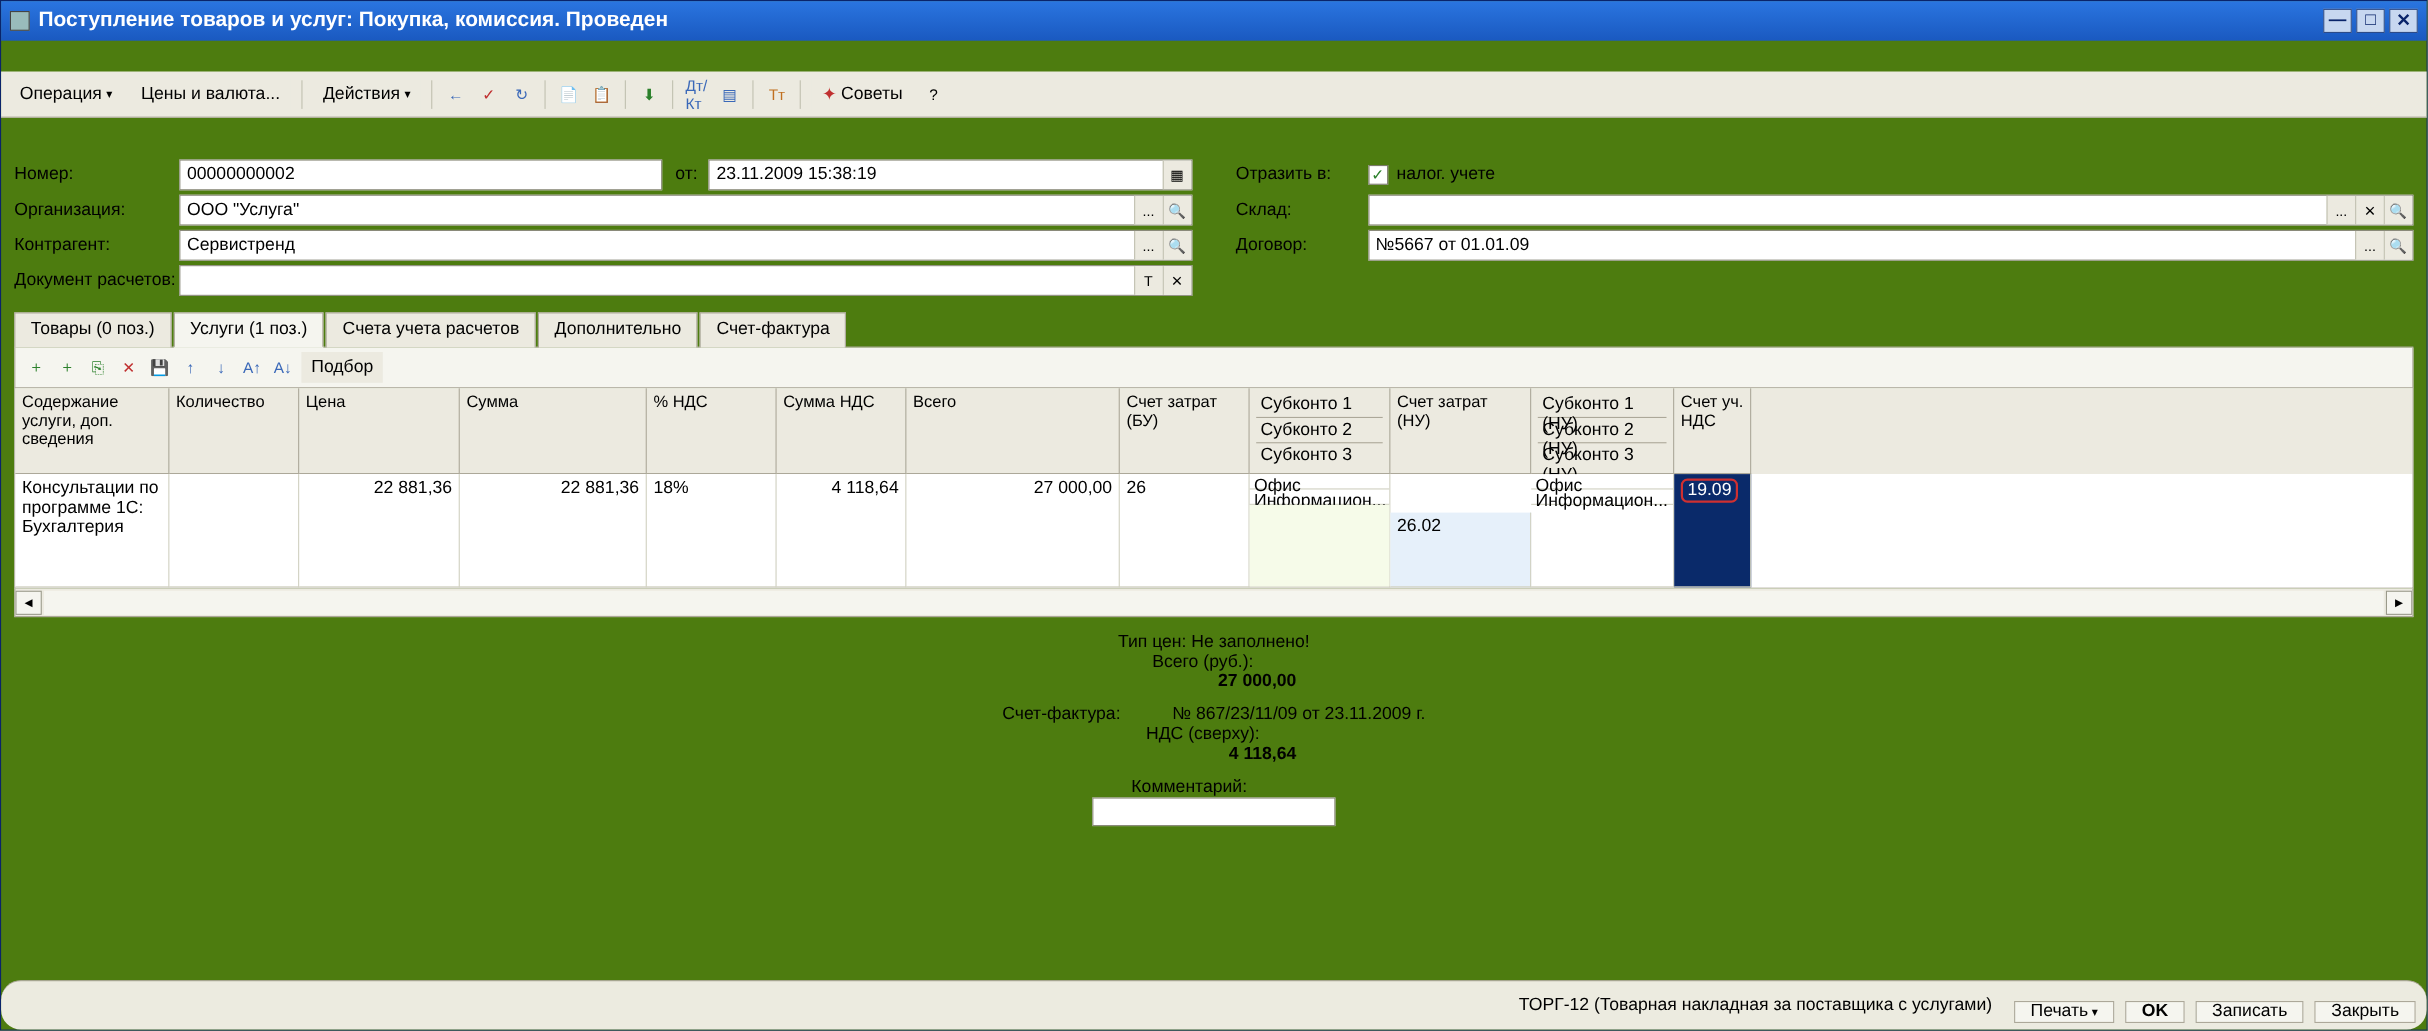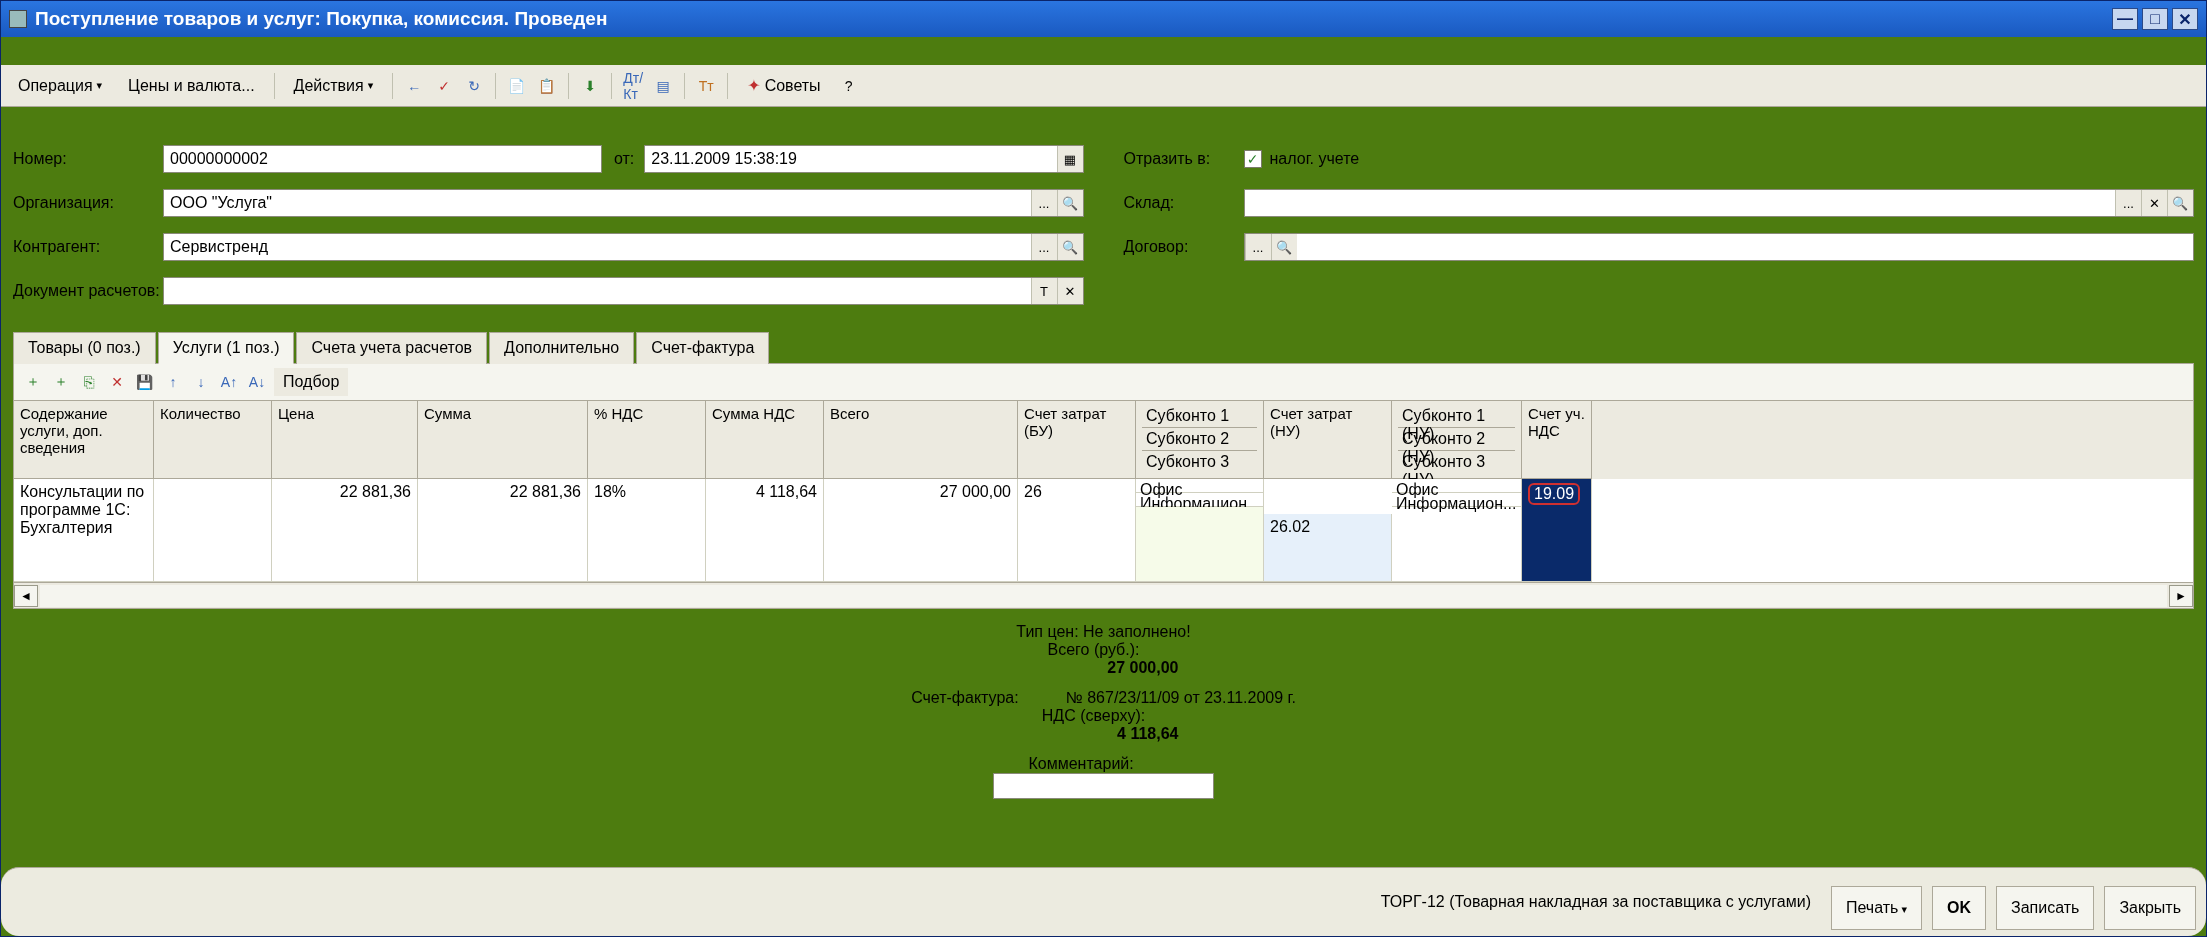--- a/index.html
+++ b/index.html
@@ -16,21 +16,21 @@
 .ticon { width: 22px; height: 22px; display: inline-flex; align-items: center; justify-content: center; font-size: 14px; border: 1px solid transparent; cursor: pointer; }
 .sep { width: 1px; height: 26px; background: #c0c0b0; margin: 0 2px; }
 .blue { color: #3a68b8; }
 .green { color: #2b802b; }
 .red { color: #c03030; }
 .orange { color: #c07020; }
 
 .body { flex: 1; padding: 10px 12px; display: flex; flex-direction: column; }
 .fields { display: flex; gap: 40px; margin-bottom: 10px; }
 .col { flex: 1; }
-.frow { display: flex; align-items: center; margin-bottom: 16px; min-height: 28px; }
+.frow { display: flex; align-items: center; margin-bottom: 4px; min-height: 28px; }
 .flabel { width: 150px; color: #000; }
 .finput { flex: 1; display: flex; align-items: center; border: 1px solid #8a8a7a; background: #fff; height: 28px; }
 .finput input { flex: 1; border: none; padding: 2px 6px; background: transparent; outline: none; height: 24px; }
 .iconbtn { width: 26px; height: 26px; display: inline-flex; align-items: center; justify-content: center; border-left: 1px solid #c0c0b0; cursor: pointer; font-size: 13px; background: #eceae0; }
 .number-input { width: 160px; }
 .date-input { width: 248px; margin-left: 6px; }
 .label-small { width: 36px; text-align: right; padding-right: 4px; }
 .checkbox-row { display: flex; align-items: center; gap: 8px; }
 .chk { width: 18px; height: 18px; border: 1px solid #7a7a6a; background: #fff; display: inline-flex; align-items: center; justify-content: center; font-size: 14px; color: #2b802b; }
 .muted input { color: #888; }
@@ -59,21 +59,21 @@
 .hscroll { display: flex; align-items: center; background: #eceae0; border: 1px solid #aca899; border-top: none; height: 26px; }
 .hscroll .arrow { width: 24px; height: 22px; border: 1px solid #9a9a8a; background: #f5f5ef; display: flex; align-items: center; justify-content: center; cursor: pointer; font-size: 12px; }
 .hscroll .track { flex: 1; height: 22px; background: #f5f5ef; margin: 0 2px; }
 .bottom { margin-top: 14px; display: flex; flex-direction: column; gap: 12px; }
 .brow { display: flex; align-items: center; flex-direction: column; }
 .brow .left { flex: 1; }
 .brow .rlabel { margin-right: 20px; }
 .brow .rval { font-weight: bold; min-width: 150px; text-align: right; }
 .footer { border-top: 1px solid #aca899; background: #ecebe0; padding: 6px 10px; display: flex; justify-content: flex-end; align-items: center; gap: 10px; border-radius: 18px; }
 .footer .docname { flex: 1; text-align: right; padding-right: 10px; }
-.fbtn { border: 1px solid #aca899; background: #f5f5ef; padding: 12px 14px; cursor: pointer; margin-top: 12px; }
+.fbtn { border: 1px solid #aca899; background: #f5f5ef; padding: 0 14px; cursor: pointer; margin-top: 12px; }
 .fbtn.primary { font-weight: bold; }
 .caret2::after { content: ' ▾'; font-size: 11px; }
 
 
 .c-desc { width: 140px; }
 .c-qty { width: 118px; }
 .c-price { width: 146px; }
 .c-sum { width: 170px; }
 .c-vatr { width: 118px; }
 .c-vats { width: 118px; }
@@ -179,20 +179,21 @@
           <span class="finput">
             <input value="" style="">
             <span class="iconbtn">...</span>
             <span class="iconbtn">✕</span>
             <span class="iconbtn">🔍</span>
           </span>
         </div>
         <div class="frow">
           <span class="flabel" style="width:120px">Договор:</span>
           <span class="finput">
+            <input value="№5667 от 01.01.09" style="">
             <span class="iconbtn">...</span>
             <span class="iconbtn">🔍</span>
           </span>
         </div>
       </div>
     </div>
 
     <div class="tabs">
       <div class="tab">Товары (0 поз.)</div>
       <div class="tab active">Услуги (1 поз.)</div>

